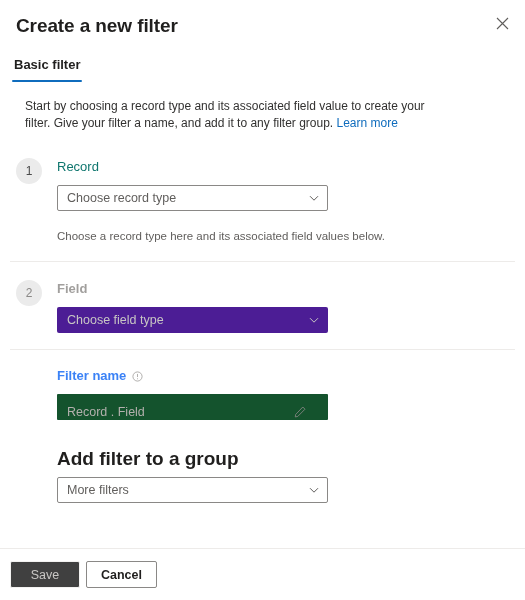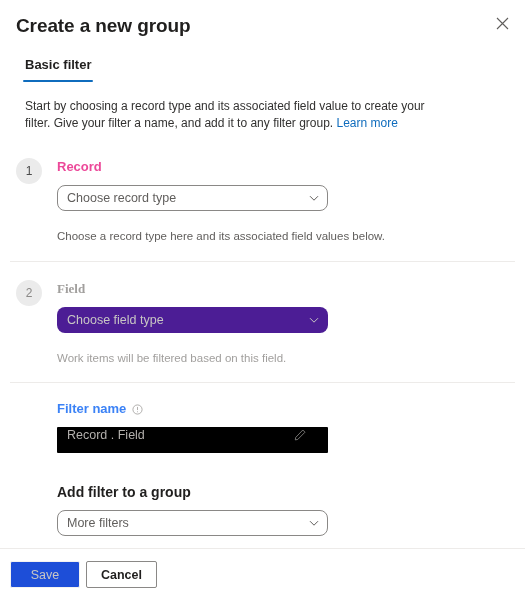--- a/index.html
+++ b/index.html
@@ -45,21 +45,21 @@
     color: #605e5c;
     padding: 0;
   }
   .close-button svg { display: block; }
 
   
   .tabs {
     display: flex;
     align-items: flex-end;
     gap: 22px;
-    padding: 0 23px;
+    padding: 0 12px;
     margin-top: 14px;
     height: 30px;
   }
   .tab {
     position: relative;
     font-size: 13px;
     line-height: 18px;
     color: #605e5c;
     padding: 0 2px 8px 2px;
     cursor: pointer;
@@ -116,44 +116,44 @@
     align-items: center;
     justify-content: center;
     flex: 0 0 26px;
     margin-right: 15px;
     margin-top: 0px;
   }
   .step-badge.dim { color: #8a8886; }
   .step-body { flex: 1 1 auto; }
   .step-label {
     font-size: 13px;
-    font-weight: 700;
-    color: #ec4899;
+    font-weight: 400;
+    color: #0f766e;
     line-height: 18px;
     display: flex;
     align-items: center;
     gap: 5px;
   }
-  .step-label.disabled { color: #a19f9d; font-weight: 600; font-family: Liberation Serif, serif; }
+  .step-label.disabled { color: #a19f9d; font-weight: 600; }
 
   
   .dropdown {
     margin-top: 9px;
     width: 271px;
     height: 26px;
     border: 1px solid #8a8886;
     background: #ffffff;
     display: flex;
     align-items: center;
     justify-content: space-between;
     padding: 0 7px 0 9px;
     font-size: 12.5px;
     color: #605e5c;
     cursor: pointer;
-    border-radius: 8px;
+    border-radius: 2px;
   }
   .dropdown .chev { color: #605e5c; display: flex; }
   .dropdown.disabled {
     border-color: transparent;
     background: #4c1d95;
     color: #c8c6c4;
     cursor: default;
   }
   .dropdown.disabled .chev { color: #c8c6c4; }
   .dropdown-value { white-space: nowrap; overflow: hidden; text-overflow: ellipsis; }
@@ -182,34 +182,34 @@
     line-height: 18px;
     display: flex;
     align-items: center;
     gap: 6px;
   }
   .info-icon { display: flex; color: #a19f9d; }
   .text-input {
     margin-top: 9px;
     width: 271px;
     height: 26px;
-    background: #000000;
+    background: #14532d;
     border: 1px solid transparent;
     display: flex;
-    align-items: flex-start;
+    align-items: flex-end;
     justify-content: space-between;
     padding: 0 20px 0 9px;
     font-size: 12.5px;
     color: #b3b0ad;
     border-radius: 1px;
   }
   .pencil-icon { color: #8a8886; display: flex; }
 
   .group-label {
-    font-size: 14px;
+    font-size: 19px;
     font-weight: 600;
     color: #201f1e;
     line-height: 18px;
   }
 
   
   .footer-divider {
     position: absolute;
     left: 0;
     right: 0;
@@ -232,37 +232,37 @@
   .btn {
     height: 27px;
     min-width: 70px;
     font-size: 12.5px;
     font-family: inherit;
     border-radius: 2px;
     cursor: pointer;
     padding: 0 14px;
   }
   .btn-primary-disabled {
-    background: #1d4ed8;
+    background: #404040;
     border: 1px solid #f3f2f1;
     color: #c8c6c4;
     cursor: default;
   }
   .btn-secondary {
     background: #ffffff;
     border: 1px solid #8a8886;
     color: #201f1e;
     font-weight: 600;
   }
 </style>
 </head>
 <body>
 
 <div class="panel-header">
-  <h1 class="panel-title">Create a new group</h1>
+  <h1 class="panel-title">Create a new filter</h1>
   <button class="close-button">
     <span>
       <svg width="13" height="13" viewBox="0 0 13 13" aria-hidden="true">
         <path d="M1 1 L12 12 M12 1 L1 12" stroke="#605e5c" stroke-width="1.1" fill="none"></path>
       </svg>
     </span>
   </button>
 </div>
 
 <div class="tabs">
@@ -300,21 +300,20 @@
     <div class="step-body">
       <div class="step-label disabled">Field</div>
       <div class="dropdown disabled">
         <span class="dropdown-value">Choose field type</span>
         <span class="chev">
           <svg width="12" height="12" viewBox="0 0 12 12" aria-hidden="true">
             <path d="M2 4.2 L6 8.2 L10 4.2" stroke="currentColor" stroke-width="1" fill="none"></path>
           </svg>
         </span>
       </div>
-      <div class="hint disabled">Work items will be filtered based on this field.</div>
     </div>
   </div>
 </div>
 
 <div class="divider" style="margin-top:16px;"></div>
 
 <div class="section" style="margin-top:17px;">
   <div class="field-block">
     <div class="field-label">
       <span>Filter name</span>

